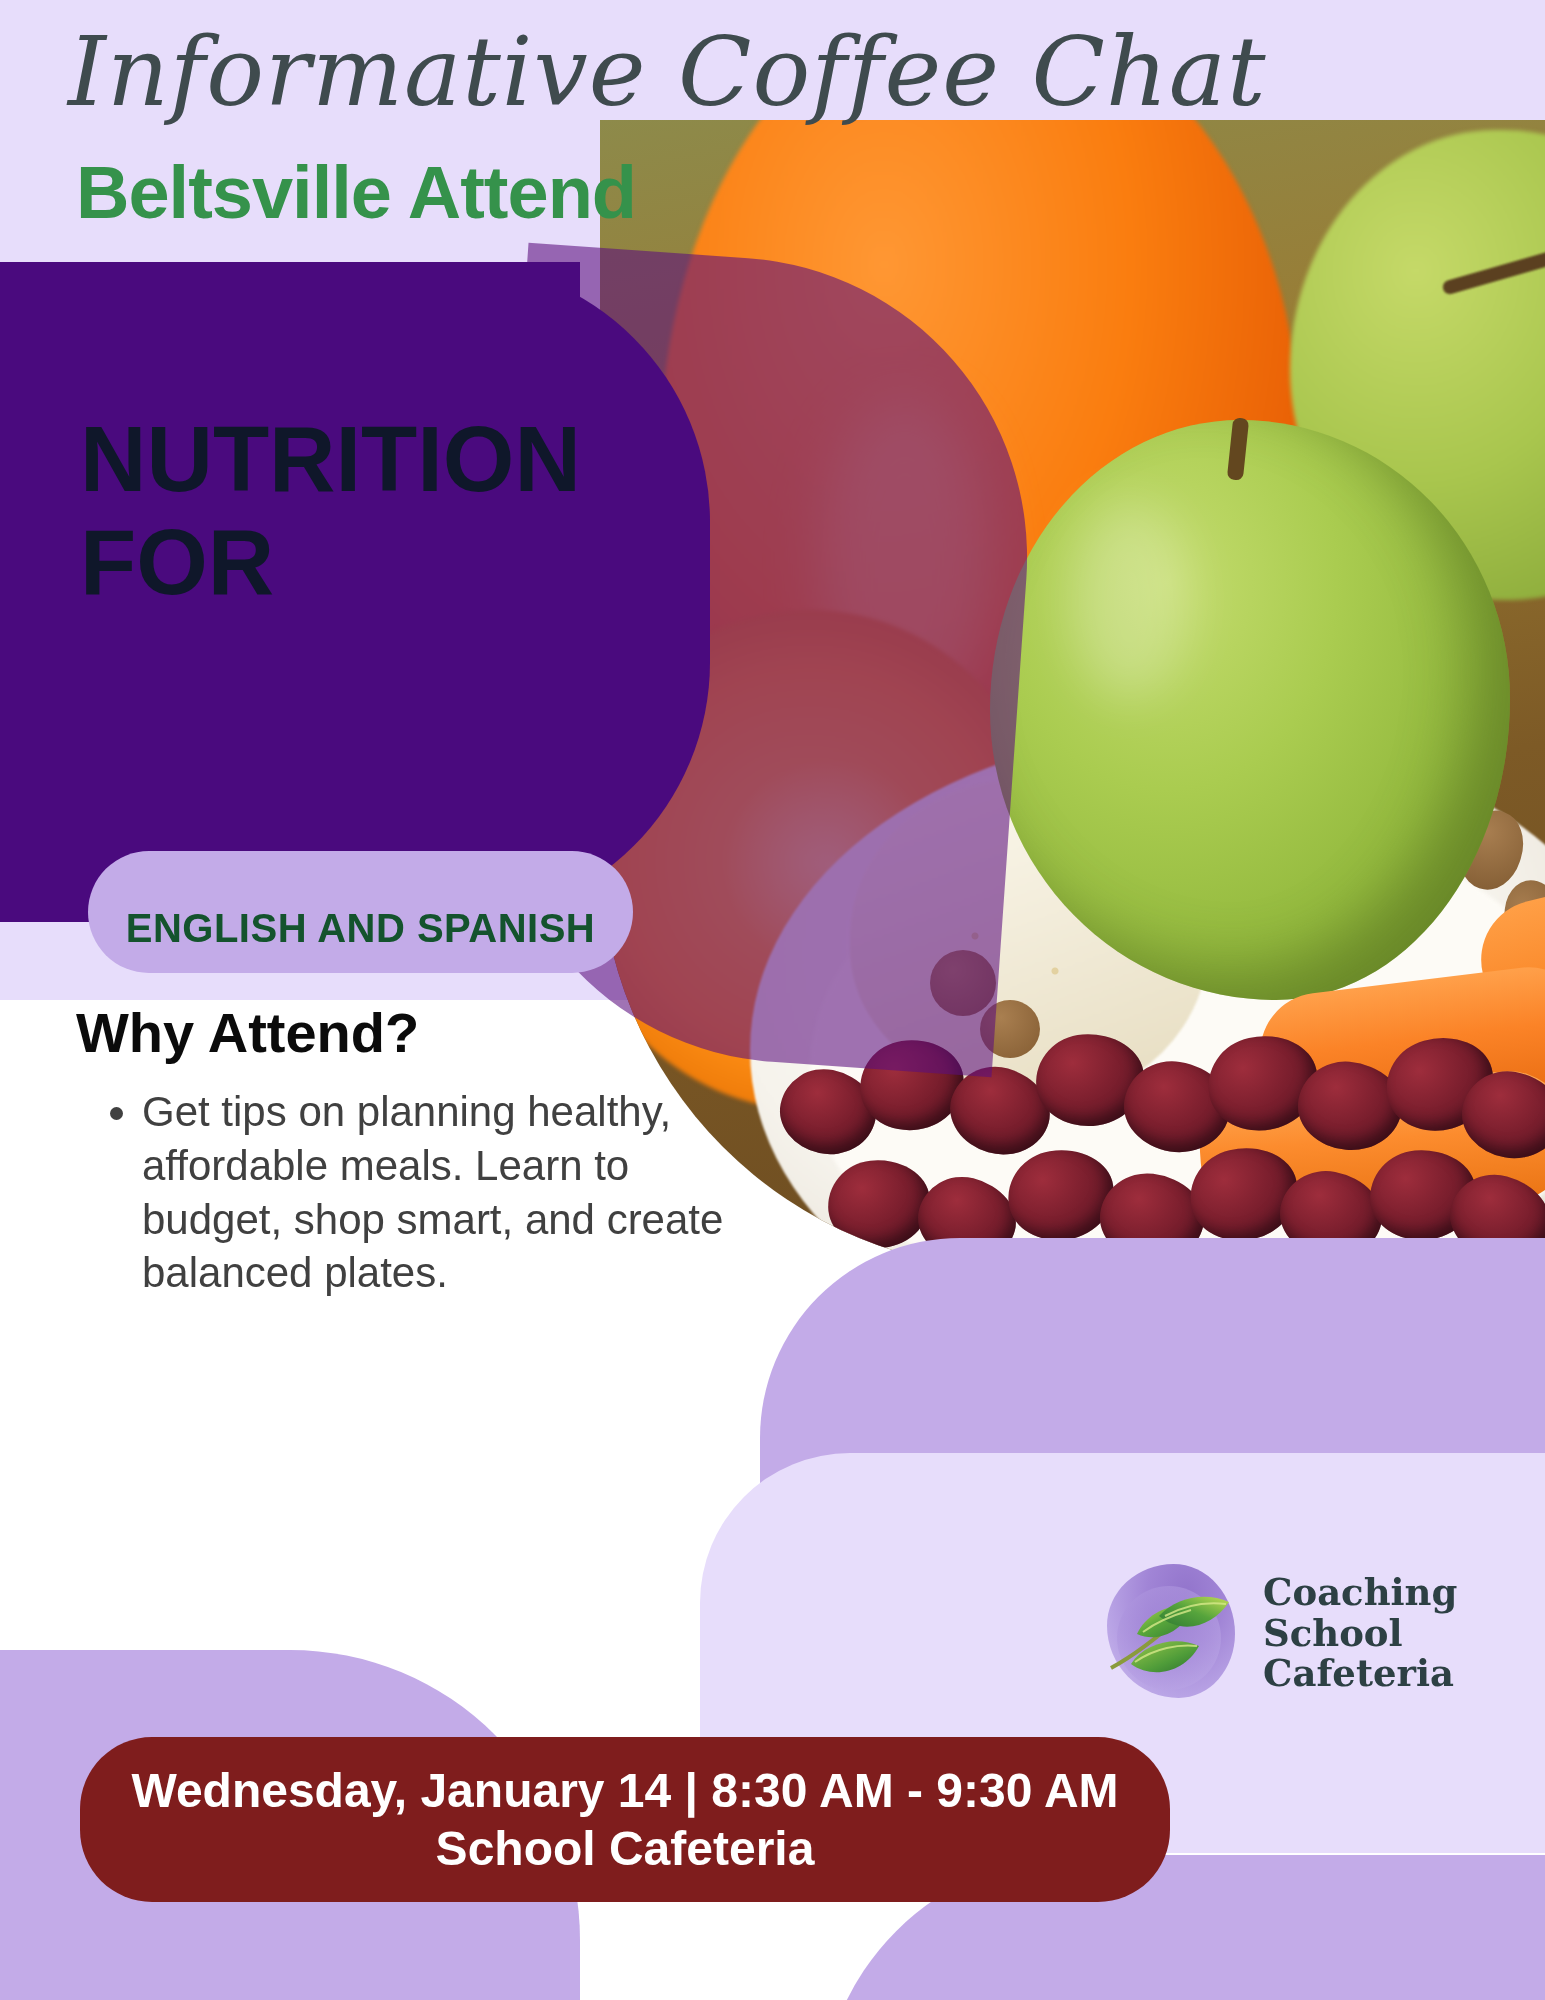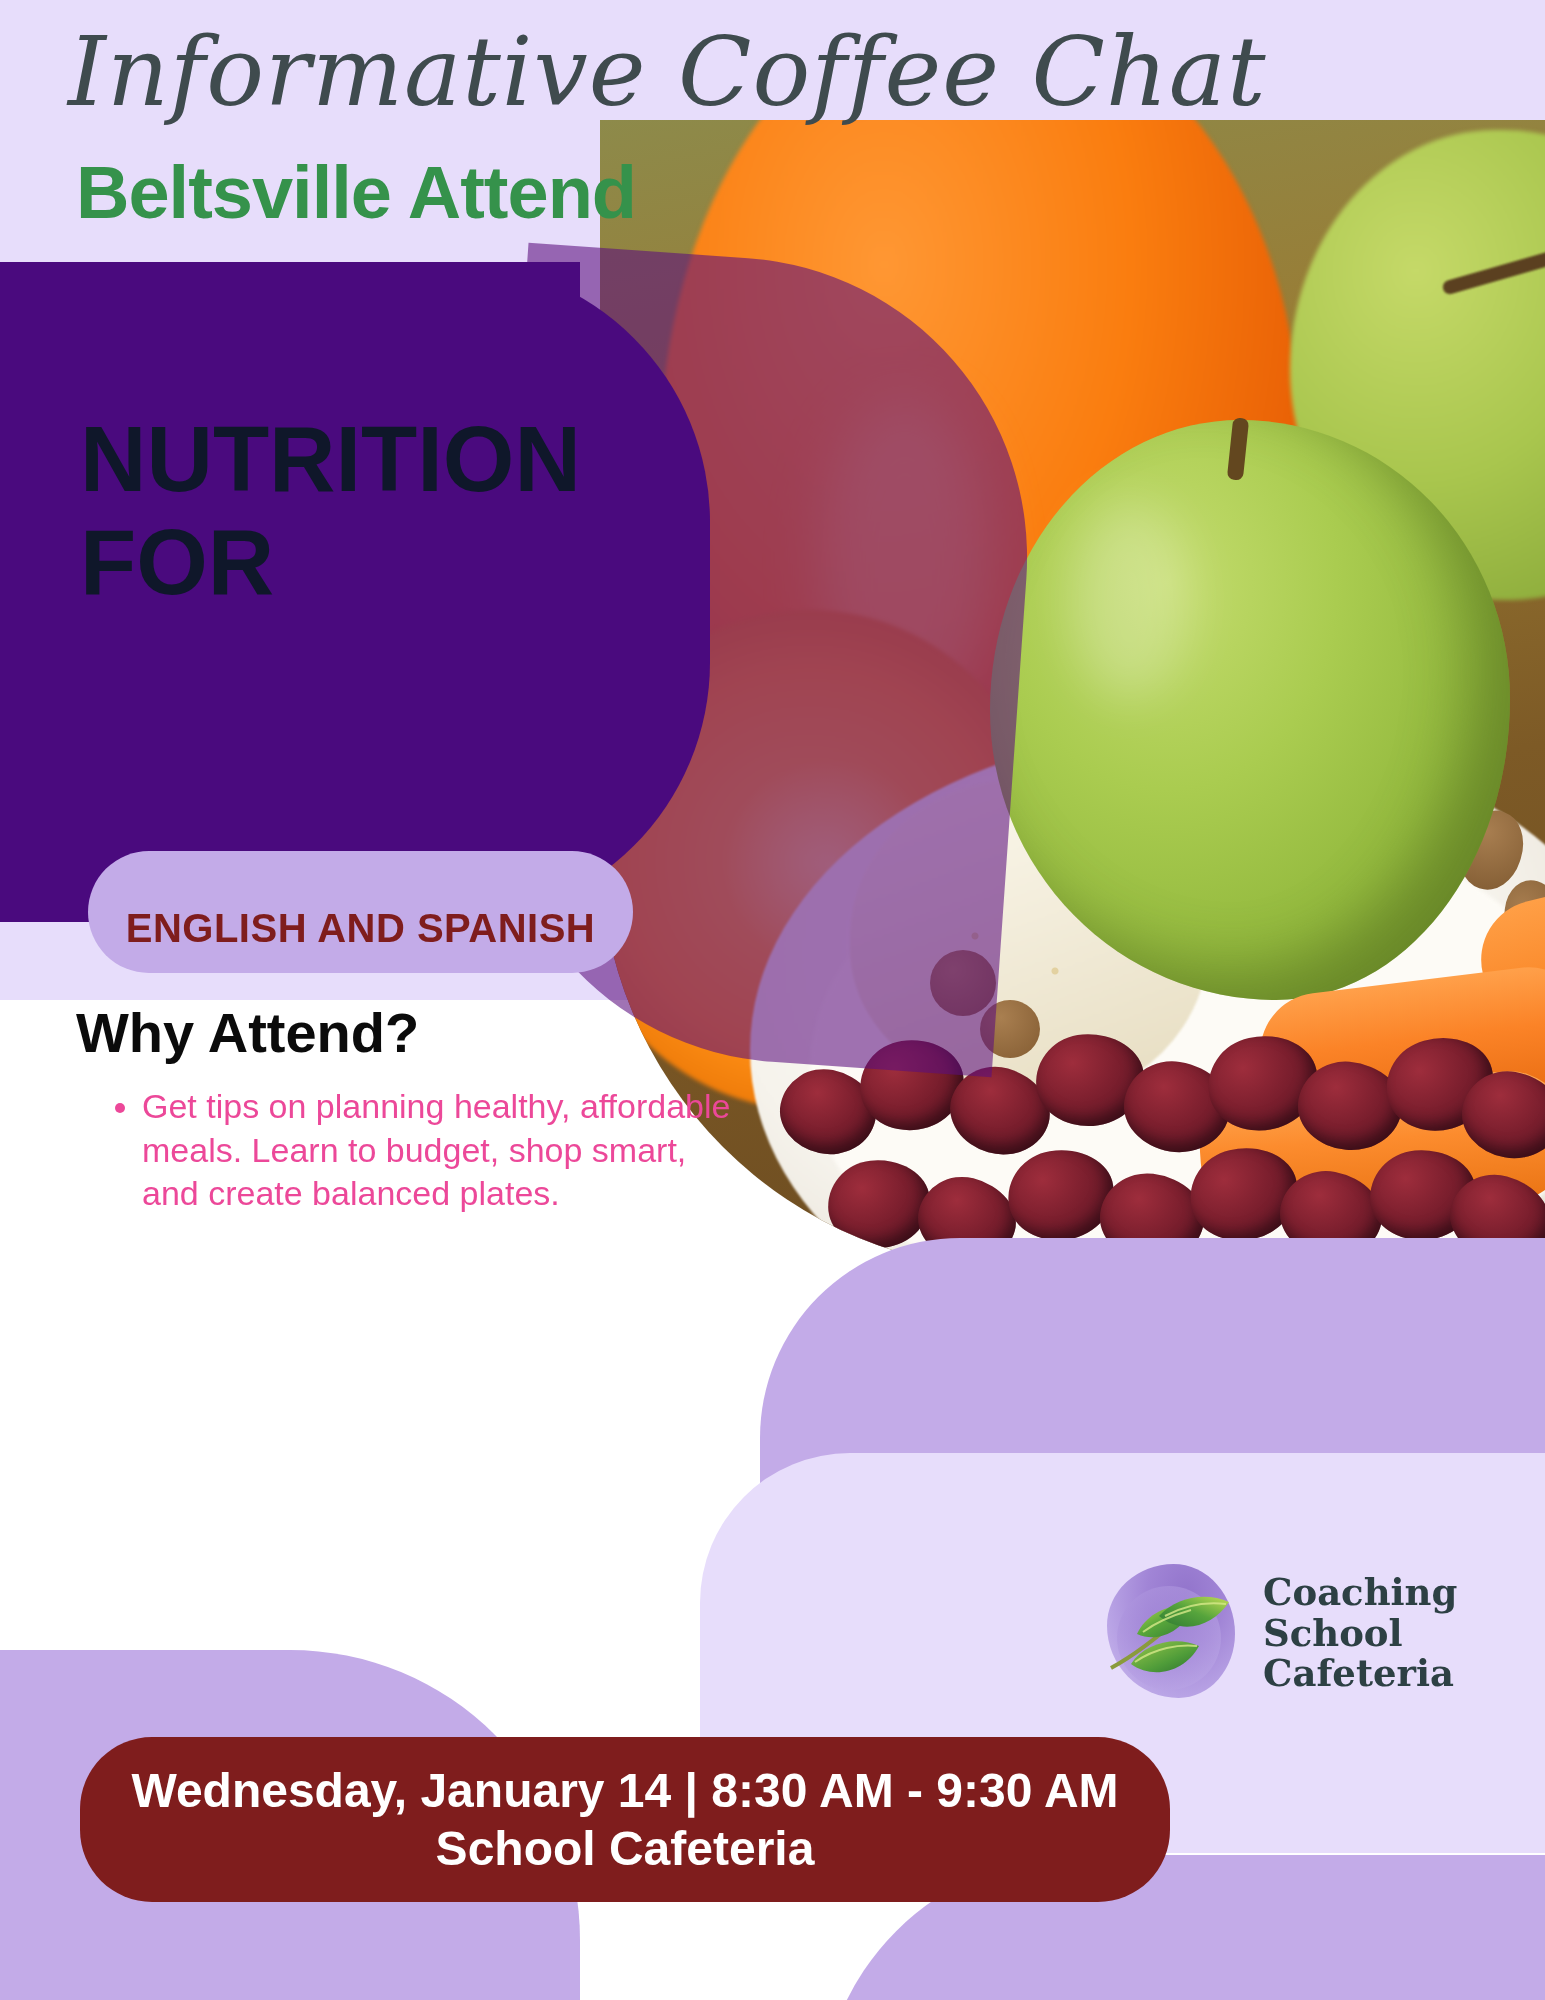--- a/index.html
+++ b/index.html
@@ -186,33 +186,33 @@
     color:#0f172a;font-weight:bold;font-size:92px;line-height:1.12;
     letter-spacing:0px;
   }
   .badge{
     position:absolute;left:88px;top:851px;width:545px;height:122px;
     background:#c3abe8;
     border-radius:62px;
     display:flex;align-items:center;justify-content:center;
   }
   .badge span{
-    font-size:40px;font-weight:bold;color:#7f1d1d;letter-spacing:.5px;margin-top:33px;
+    font-size:40px;font-weight:bold;color:#14532d;letter-spacing:.5px;margin-top:33px;
   }
   .why{
     position:absolute;left:76px;top:1000px;
     font-size:56px;font-weight:bold;color:#0b0b0b;
   }
   .bullets{
     position:absolute;left:96px;top:1085px;width:600px;
     margin:0;padding:0 0 0 46px;
     list-style:disc;
   }
   .bullets li{
-    font-size:34px;line-height:1.28;color:#ec4899;
+    font-size:42px;line-height:1.28;color:#404040;
   }
 
   
   .logo{
     position:absolute;left:1095px;top:1538px;width:390px;height:190px;
     display:flex;align-items:center;gap:18px;
   }
   .logo-mark{
     position:relative;width:150px;height:155px;flex:0 0 150px;
   }

